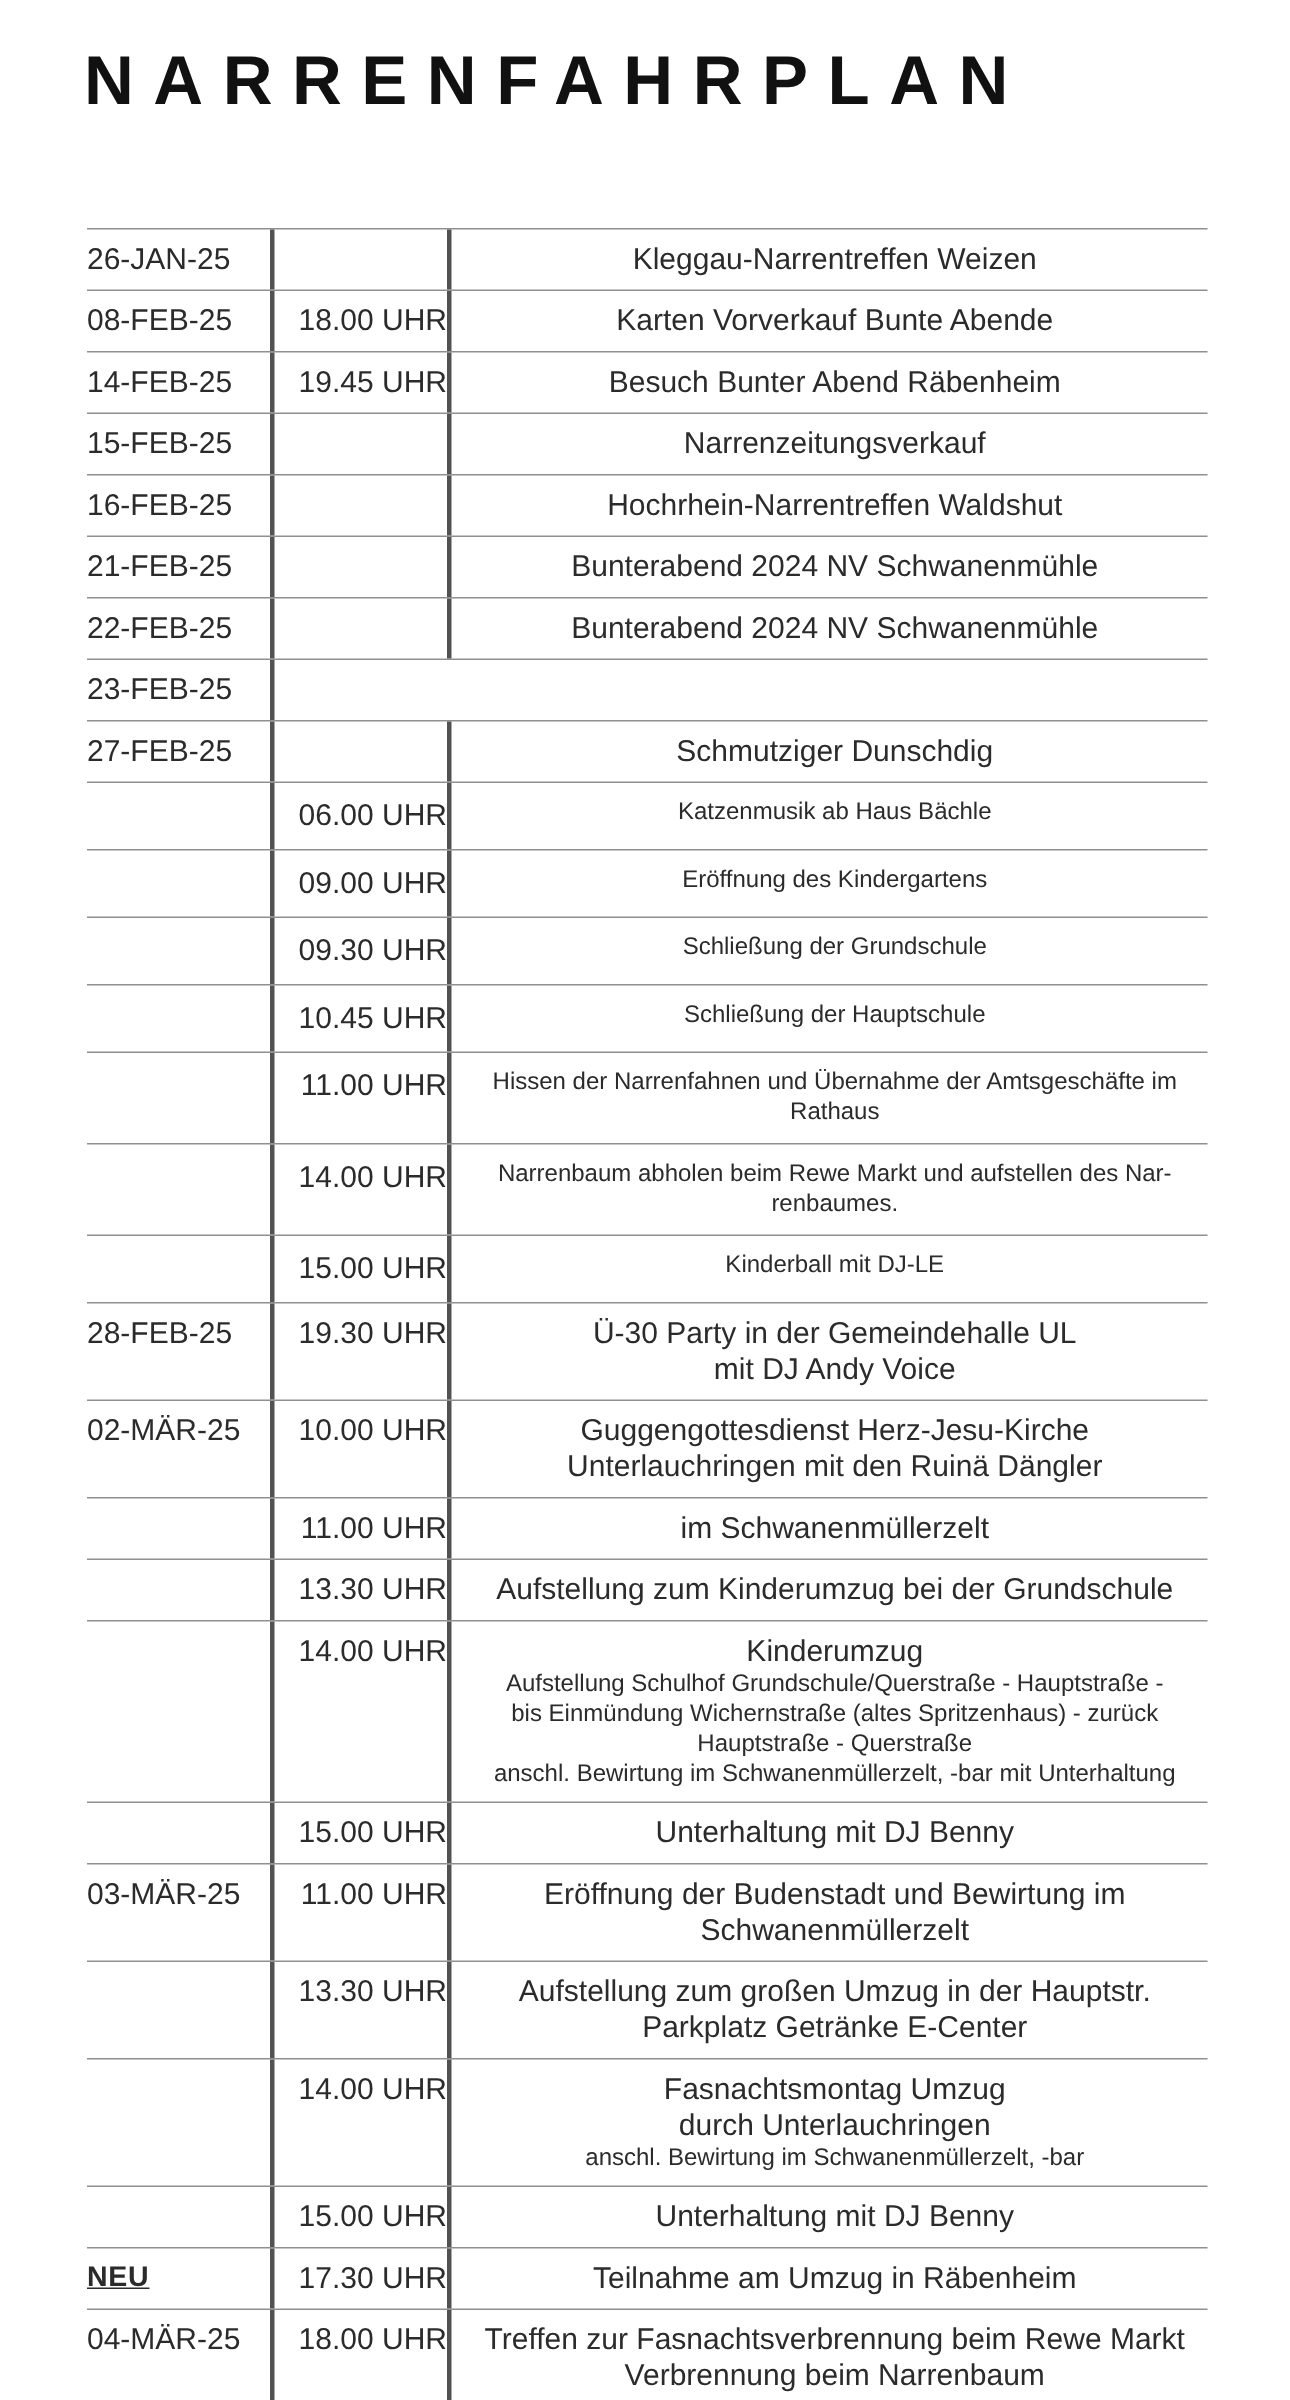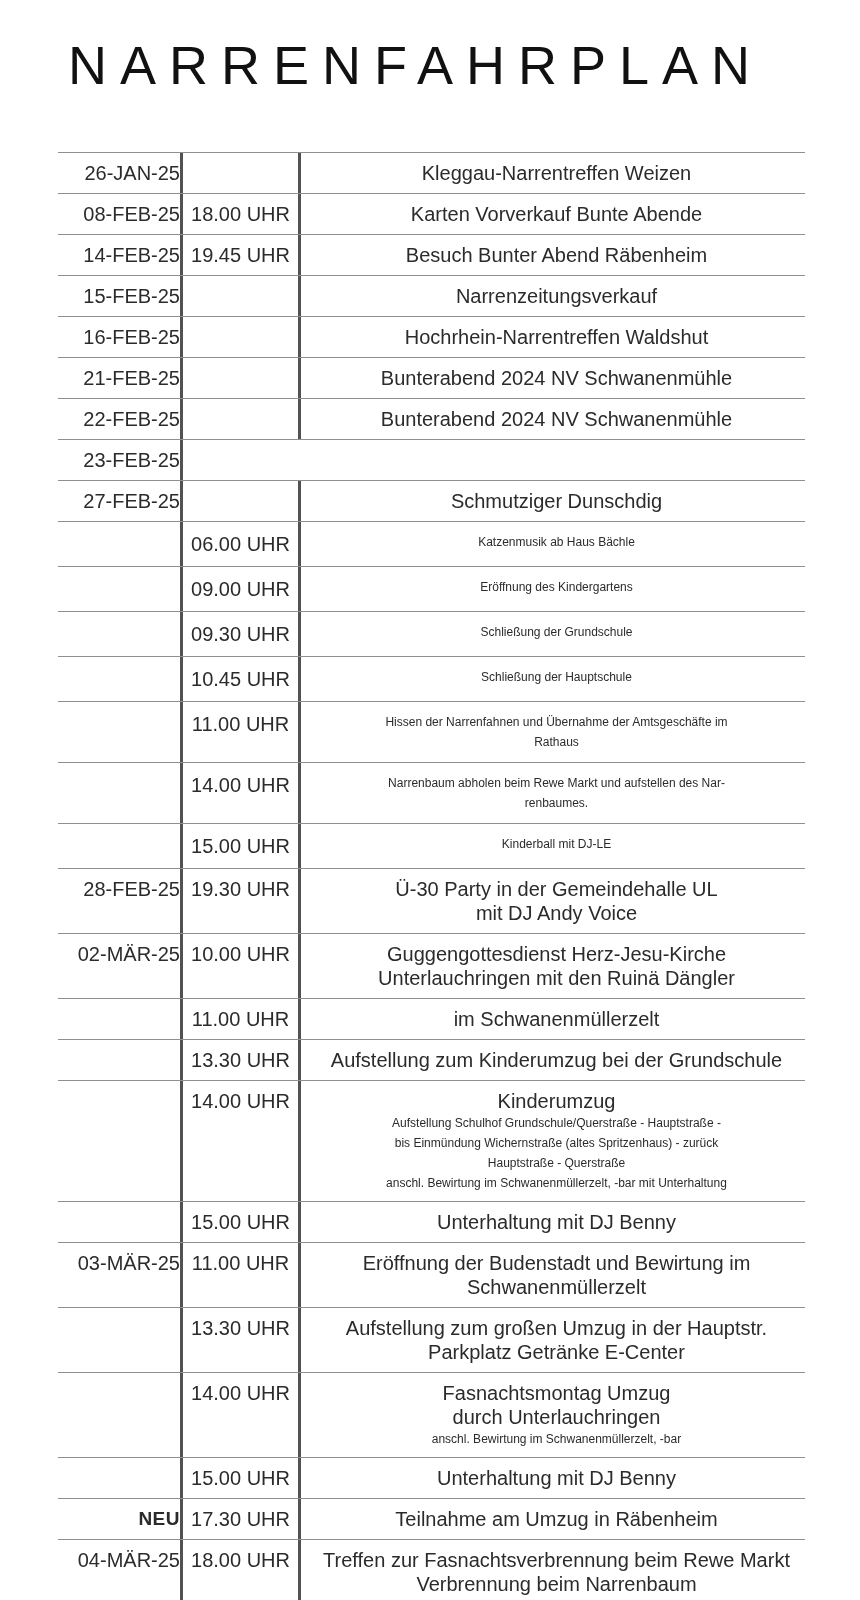--- a/index.html
+++ b/index.html
@@ -10,52 +10,52 @@
     --vline:#525252;
   }
   *{box-sizing:border-box;}
   html,body{margin:0;padding:0;}
   body{
     width:860px;height:1600px;position:relative;overflow:hidden;
     background:var(--bg);color:var(--text);
     font-family:"Liberation Sans", sans-serif;
   }
   .page-title{
-    position:absolute;left:56px;top:22px;margin:12px;
-    font-size:54px;line-height:62px;font-weight:normal;
+    position:absolute;left:56px;top:22px;margin:0;
+    font-size:46px;line-height:62px;font-weight:bold;
     letter-spacing:13px;color:var(--title);white-space:nowrap;
   }
   .schedule{
     position:absolute;left:58px;top:152px;width:747px;
     border-bottom:1px solid var(--hline);
   }
   .row{
     display:grid;
     grid-template-columns:122px 118px 1fr;
     border-top:1px solid var(--hline);
   }
   .cell{
     padding-top:8px;padding-bottom:8px;
   }
   .row.sm-first .cell{padding-top:10px;padding-bottom:10px;}
   .cell.date{
+    text-align:left;font-size:20px;line-height:24px;white-space:nowrap;
+  }
+  .cell.date.bold{font-weight:bold;font-size:19px;letter-spacing:0.5px;text-decoration:underline;}
+  .cell.time{
     text-align:right;font-size:20px;line-height:24px;white-space:nowrap;
-  }
-  .cell.date.bold{font-weight:bold;font-size:19px;letter-spacing:0.5px;}
-  .cell.time{
-    text-align:center;font-size:20px;line-height:24px;white-space:nowrap;
     border-left:3px solid var(--vline);
   }
   .cell.desc{
     border-left:3px solid var(--vline);
     padding-left:13px;padding-right:6px;text-align:center;
   }
   .line{white-space:nowrap;}
   .line.lg{font-size:20px;line-height:24px;}
-  .line.sm{font-size:12px;line-height:20px;}
+  .line.sm{font-size:16px;line-height:20px;}
 </style>
 </head>
 <body>
 
 <h1 class="page-title">NARRENFAHRPLAN</h1>
 
 <div class="schedule">
   <div class="row">
     <div class="cell date">26-JAN-25</div>
     <div class="cell time"></div>

